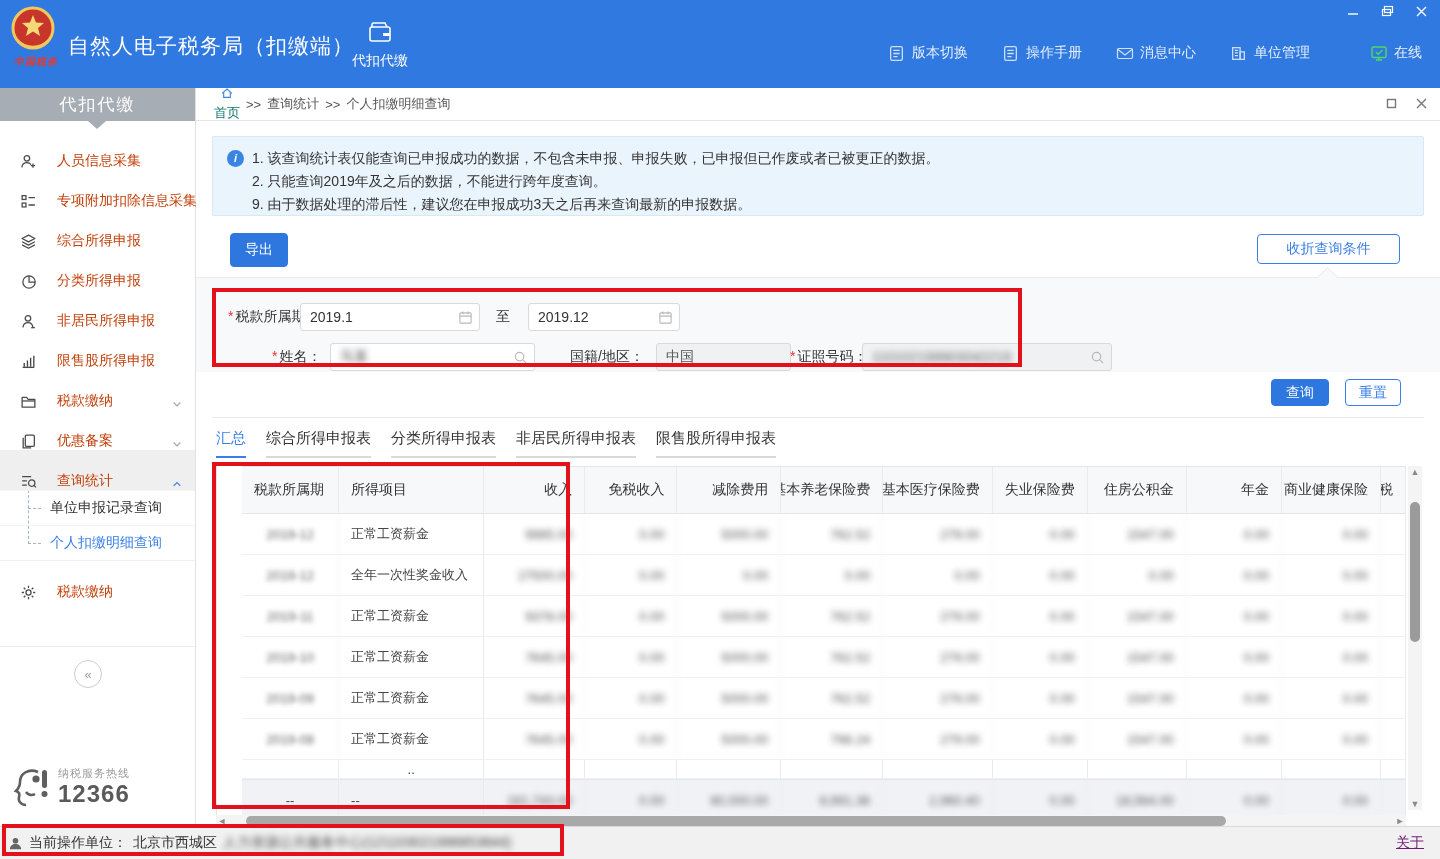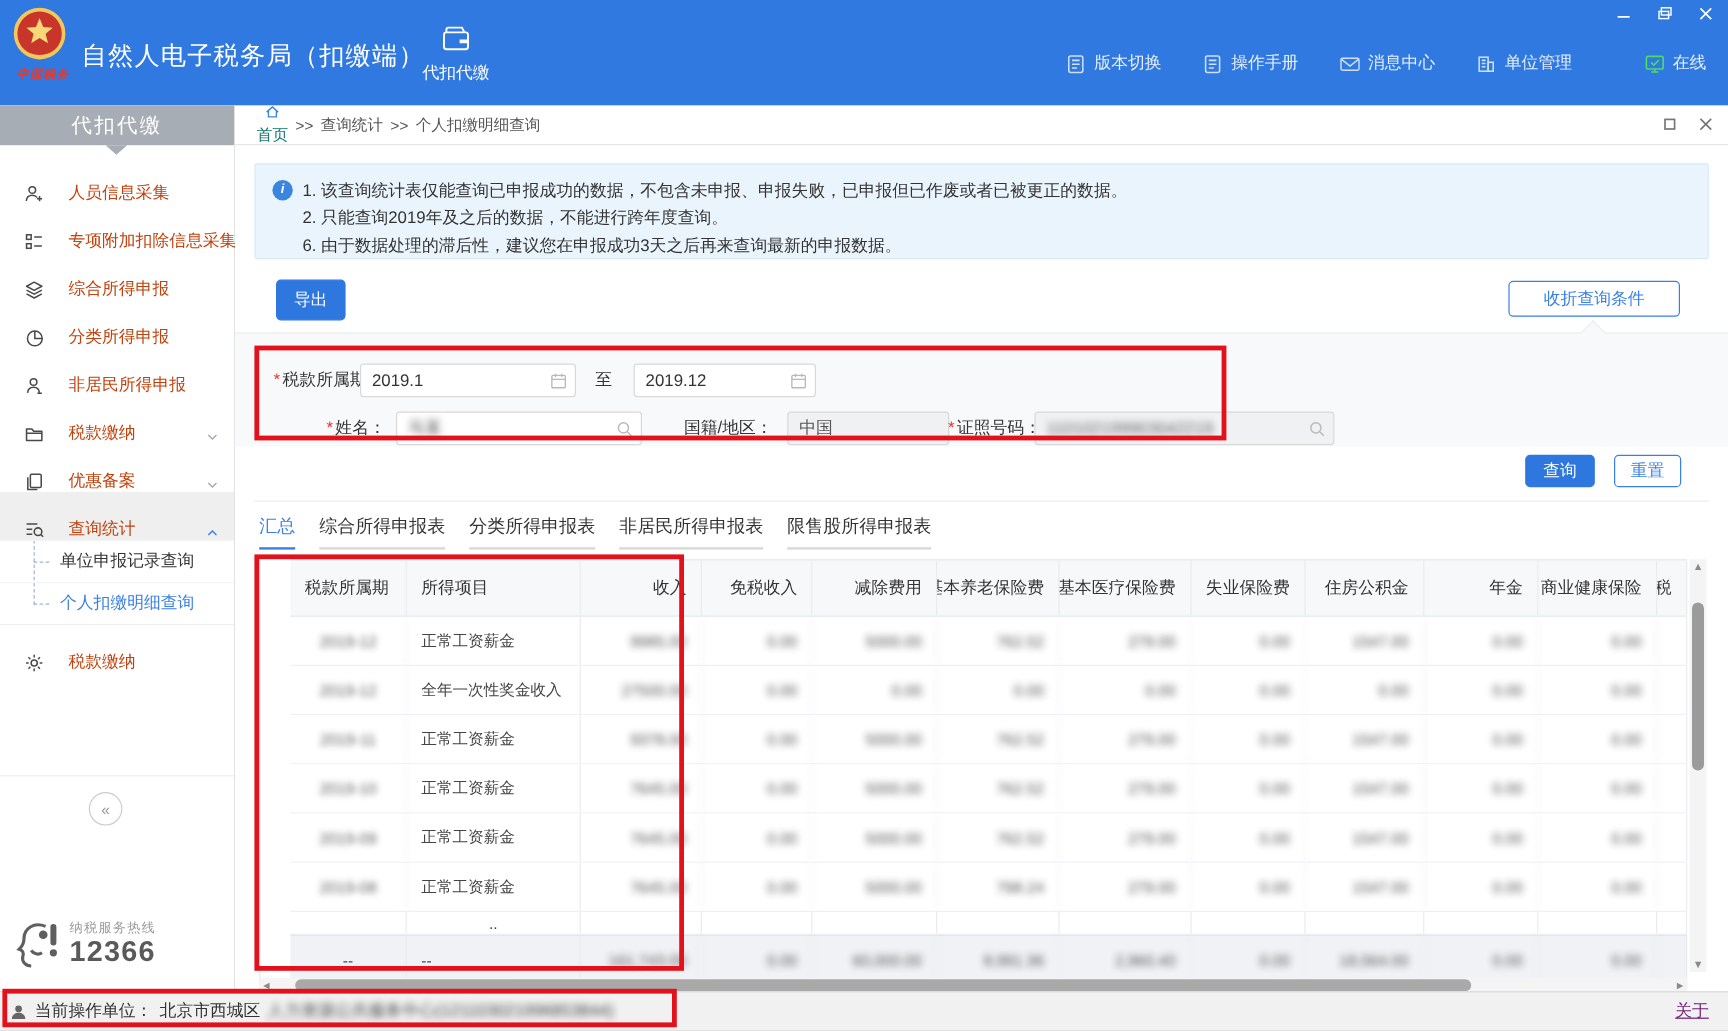--- a/index.html
+++ b/index.html
@@ -255,20 +255,29 @@
             <svg width="17" height="17" viewBox="0 0 16 16" fill="none" stroke="currentColor" stroke-width="1.2">
               <circle cx="7.5" cy="5" r="2.6"></circle>
               <path d="M2.8 13.5c.3-2.8 2.2-4.4 4.7-4.4 2.4 0 4.3 1.6 4.6 4.4"></path>
               <path d="M10.5 13.8h3.5"></path>
             </svg>
           </span>
           <span class="slabel">非居民所得申报</span>
         </div>
         <div class="side-item">
           <span class="sicon">
+            <svg width="17" height="17" viewBox="0 0 16 16" fill="none" stroke="currentColor" stroke-width="1.3">
+              <path d="M2.5 13.5h11"></path>
+              <path d="M4 13V9.5M7 13V7M10 13V4.5M13 13V2.5"></path>
+            </svg>
+          </span>
+          <span class="slabel">限售股所得申报</span>
+        </div>
+        <div class="side-item">
+          <span class="sicon">
             <svg width="17" height="17" viewBox="0 0 16 16" fill="none" stroke="currentColor" stroke-width="1.2" stroke-linejoin="round">
               <path d="M2 4.2h4.2l1.4 1.8H14v7.3H2z"></path>
               <path d="M2 7.5h12"></path>
             </svg>
           </span>
           <span class="slabel">税款缴纳</span>
           <span class="chev">
             <svg width="12" height="12" viewBox="0 0 16 16" fill="none" stroke="currentColor" stroke-width="1.6">
               <path d="M3.5 6l4.5 4.5L12.5 6"></path>
             </svg>
@@ -370,21 +379,21 @@
         </span>
       </span>
     </div>
 
     <div class="notice">
       <div class="notice-row">
         <span class="notice-icon">i</span>
         <span class="notice-line">1. 该查询统计表仅能查询已申报成功的数据，不包含未申报、申报失败，已申报但已作废或者已被更正的数据。</span>
       </div>
       <div class="notice-line indent">2. 只能查询2019年及之后的数据，不能进行跨年度查询。</div>
-      <div class="notice-line indent">6. 由于数据处理的滞后性，建议您在申报成功3天之后再来查询最新的申报数据。</div>
+      <div class="notice-line indent">9. 由于数据处理的滞后性，建议您在申报成功3天之后再来查询最新的申报数据。</div>
     </div>
 
     <button class="btn btn-primary export-btn">导出</button>
     <button class="btn btn-outline collapse-query-btn">收折查询条件</button>
 
     <div class="form-region"></div>
     <div class="form-caret"></div>
 
     <div class="flabel" style="left:32px;top:220px;">
       <span class="req">*</span><span>税款所属期：</span>

